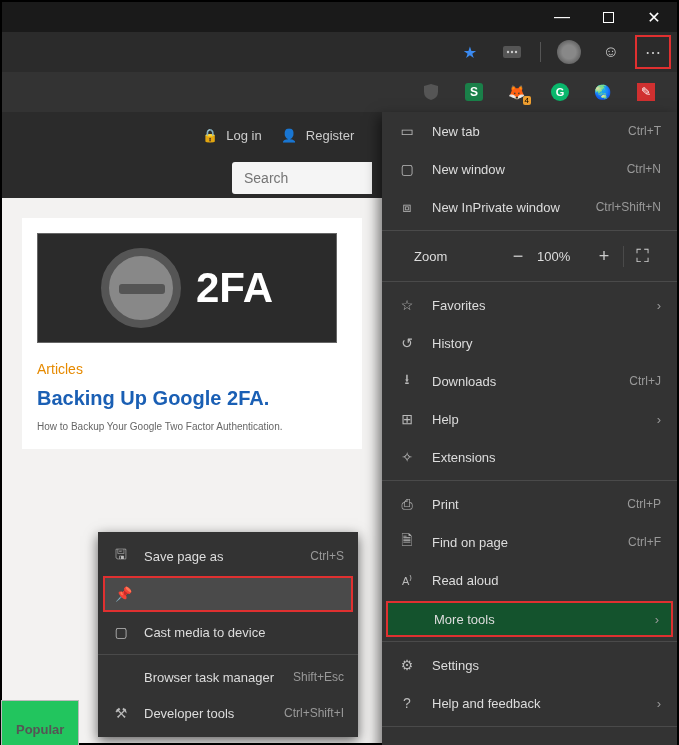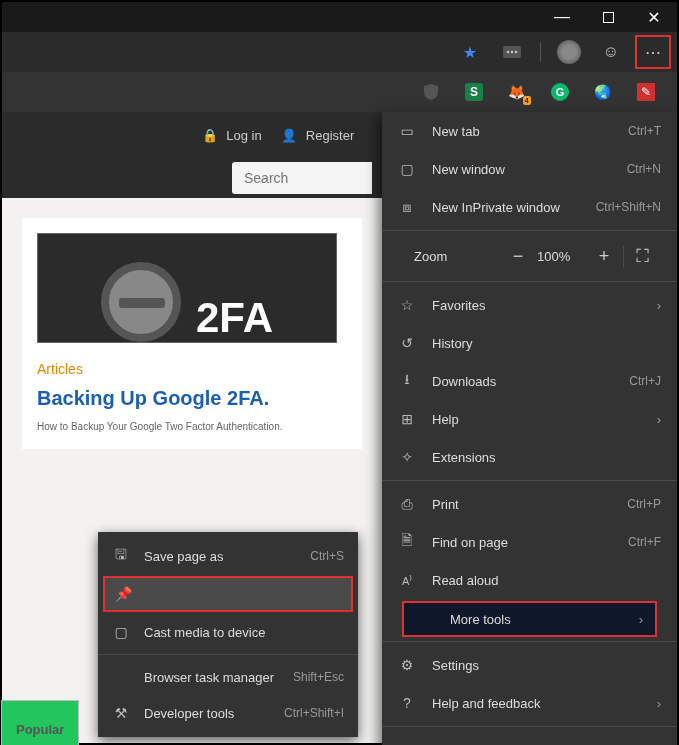--- a/index.html
+++ b/index.html
@@ -16,32 +16,32 @@
 .ext-icon{width:20px;height:20px;display:flex;align-items:center;justify-content:center;font-size:14px;}
 
 .page{position:relative;height:631px;background:#2b2b2b;}
 .page-header{height:46px;display:flex;align-items:center;gap:20px;padding-left:200px;color:#ccc;font-size:13px;}
 .hdr-item{display:flex;align-items:center;gap:8px;}
 .searchbar{height:40px;display:flex;align-items:center;padding-left:230px;}
 .search-input{width:140px;height:32px;background:#f5f5f5;border:none;border-radius:3px 0 0 3px;padding:0 12px;font-size:14px;}
 
 .content{background:#f3f2f1;height:545px;padding:20px;}
 .card{background:#fff;width:340px;padding:15px;}
-.banner{width:300px;height:110px;background:#2b2b2b;border:1px solid #666;display:flex;align-items:flex-end;justify-content:center;gap:15px;}
+.banner{width:300px;height:110px;background:#2b2b2b;border:1px solid #666;display:flex;align-items:center;justify-content:center;gap:15px;}
 .auth-circle{width:80px;height:80px;border-radius:50%;background:#888;border:8px solid #555;position:relative;}
 .auth-circle::after{content:"";position:absolute;left:10px;top:28px;width:46px;height:10px;background:#555;border-radius:3px;}
 .twofa{color:#fff;font-size:42px;font-weight:600;}
 .cat{color:#e68a00;font-size:14px;margin-top:18px;}
 .title{color:#1a5fb4;font-size:20px;font-weight:700;margin-top:10px;}
 .desc{color:#666;font-size:10px;margin-top:10px;line-height:1.4;}
 .pop-tab{position:absolute;left:-1px;top:588px;background:#22c55e;border:1px solid #bbb;padding:21px 14px;font-size:13px;font-weight:700;color:#555;}
 
 .main-menu{position:absolute;right:2px;top:112px;width:295px;background:#333;box-shadow:-4px 4px 12px rgba(0,0,0,0.5);z-index:5;color:#ddd;}
 .menu-item{height:38px;display:flex;align-items:center;padding:0 16px;font-size:13px;gap:16px;}
-.menu-item.hl{background:#0f172a;border:2px solid #e03030;margin:2px 20px;height:36px;padding:16px 12px;}
+.menu-item.hl{background:#14532d;border:2px solid #e03030;margin:2px 4px;height:36px;padding:16px 12px;}
 .menu-icon{width:18px;text-align:center;font-size:14px;color:#bbb;}
 .menu-label{flex:1;}
 .menu-short{color:#999;font-size:12px;}
 .menu-arrow{color:#999;}
 .sep{height:1px;background:#4a4a4a;margin:4px 0;}
 .zoom-row{height:42px;display:flex;align-items:center;padding:0 16px;font-size:13px;}
 .zoom-label{flex:1;padding-left:16px;}
 .zoom-ctrl{display:flex;align-items:center;}
 .zoom-btn{width:38px;text-align:center;color:#ccc;font-size:18px;}
 .zoom-val{width:48px;text-align:left;}

